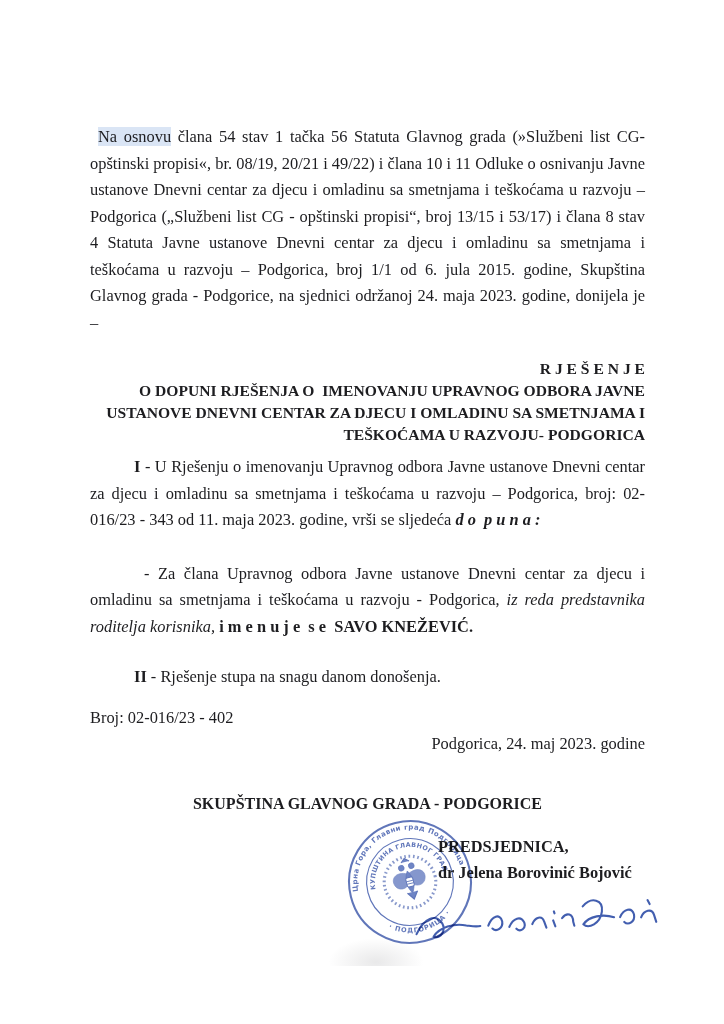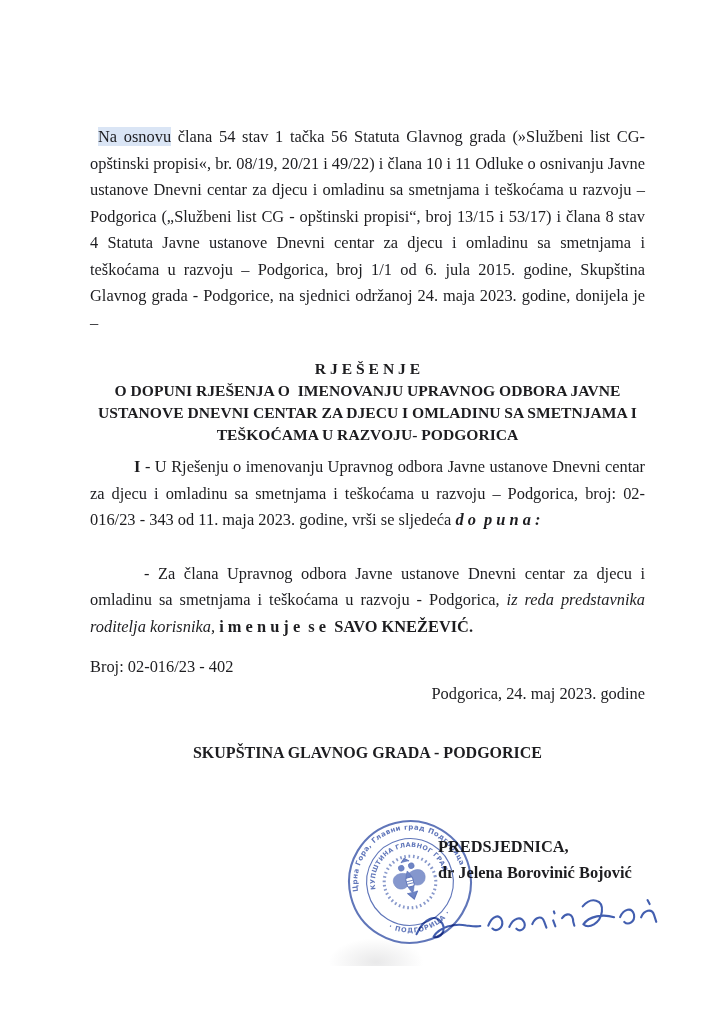--- a/index.html
+++ b/index.html
@@ -15,21 +15,21 @@
     overflow:hidden;
   }
   .para { text-align:justify; margin:0; }
   .intro { text-indent:8px; }
   .indented { text-indent:44px; }
   .seg-bold { font-weight:bold; }
   .seg-italic { font-style:italic; }
   .seg-bold-italic { font-weight:bold; font-style:italic; }
   .pre { white-space:pre-wrap; }
   .hl { background:rgba(150,180,225,0.35); }
-  .title-block { margin-top:22px; text-align:center; font-weight:bold; font-size:15.6px; line-height:22px; }
+  .title-block { margin-top:22px; text-align:right; font-weight:bold; font-size:15.6px; line-height:22px; }
   .title-line { white-space:pre-wrap; }
   .sec1 { margin-top:8px; }
   .amend { margin-top:27px; text-indent:54px; }
   .sec2 { margin-top:24px; }
   .broj { margin-top:14px; text-align:left; }
   .place { margin:0; text-align:right; }
   .assembly { margin-top:33px; text-align:center; font-weight:bold; font-size:16px; }
   .sig-block {
     position:absolute; left:438px; top:834px; width:240px;
     line-height:26px;
@@ -66,20 +66,21 @@
     <div class="title-line">R J E Š E N J E</div>
     <div class="title-line">O DOPUNI RJEŠENJA O  IMENOVANJU UPRAVNOG ODBORA JAVNE</div>
     <div class="title-line">USTANOVE DNEVNI CENTAR ZA DJECU I OMLADINU SA SMETNJAMA I</div>
     <div class="title-line">TEŠKOĆAMA U RAZVOJU- PODGORICA</div>
   </div>
 
   <p class="para indented sec1"><span class="seg-bold">I</span><span> - U Rješenju o imenovanju Upravnog odbora Javne ustanove Dnevni centar za djecu i omladinu sa smetnjama i teškoćama u razvoju – Podgorica, broj: 02-016/23 - 343 od 11. maja 2023. godine, vrši se sljedeća </span><span class="seg-bold-italic pre">d o  p u n a :</span></p>
 
   <p class="para amend"><span>- Za člana Upravnog odbora Javne ustanove Dnevni centar za djecu i omladinu sa smetnjama i teškoćama u razvoju - Podgorica, </span><span class="seg-italic">iz reda predstavnika roditelja korisnika,</span><span class="seg-bold pre"> i m e n u j e  s e  SAVO KNEŽEVIĆ.</span></p>
 
+  <p class="para indented sec2"><span class="seg-bold">II</span><span> - Rješenje stupa na snagu danom donošenja.</span></p>
 
   <p class="para broj">Broj: 02-016/23 - 402</p>
   <p class="para place">Podgorica, 24. maj 2023. godine</p>
 
   <p class="para assembly">SKUPŠTINA GLAVNOG GRADA - PODGORICE</p>
 
   <div class="sig-block">
     <div class="sig-role">PREDSJEDNICA,</div>
     <div class="sig-name">dr Jelena Borovinić Bojović</div>
   </div>

